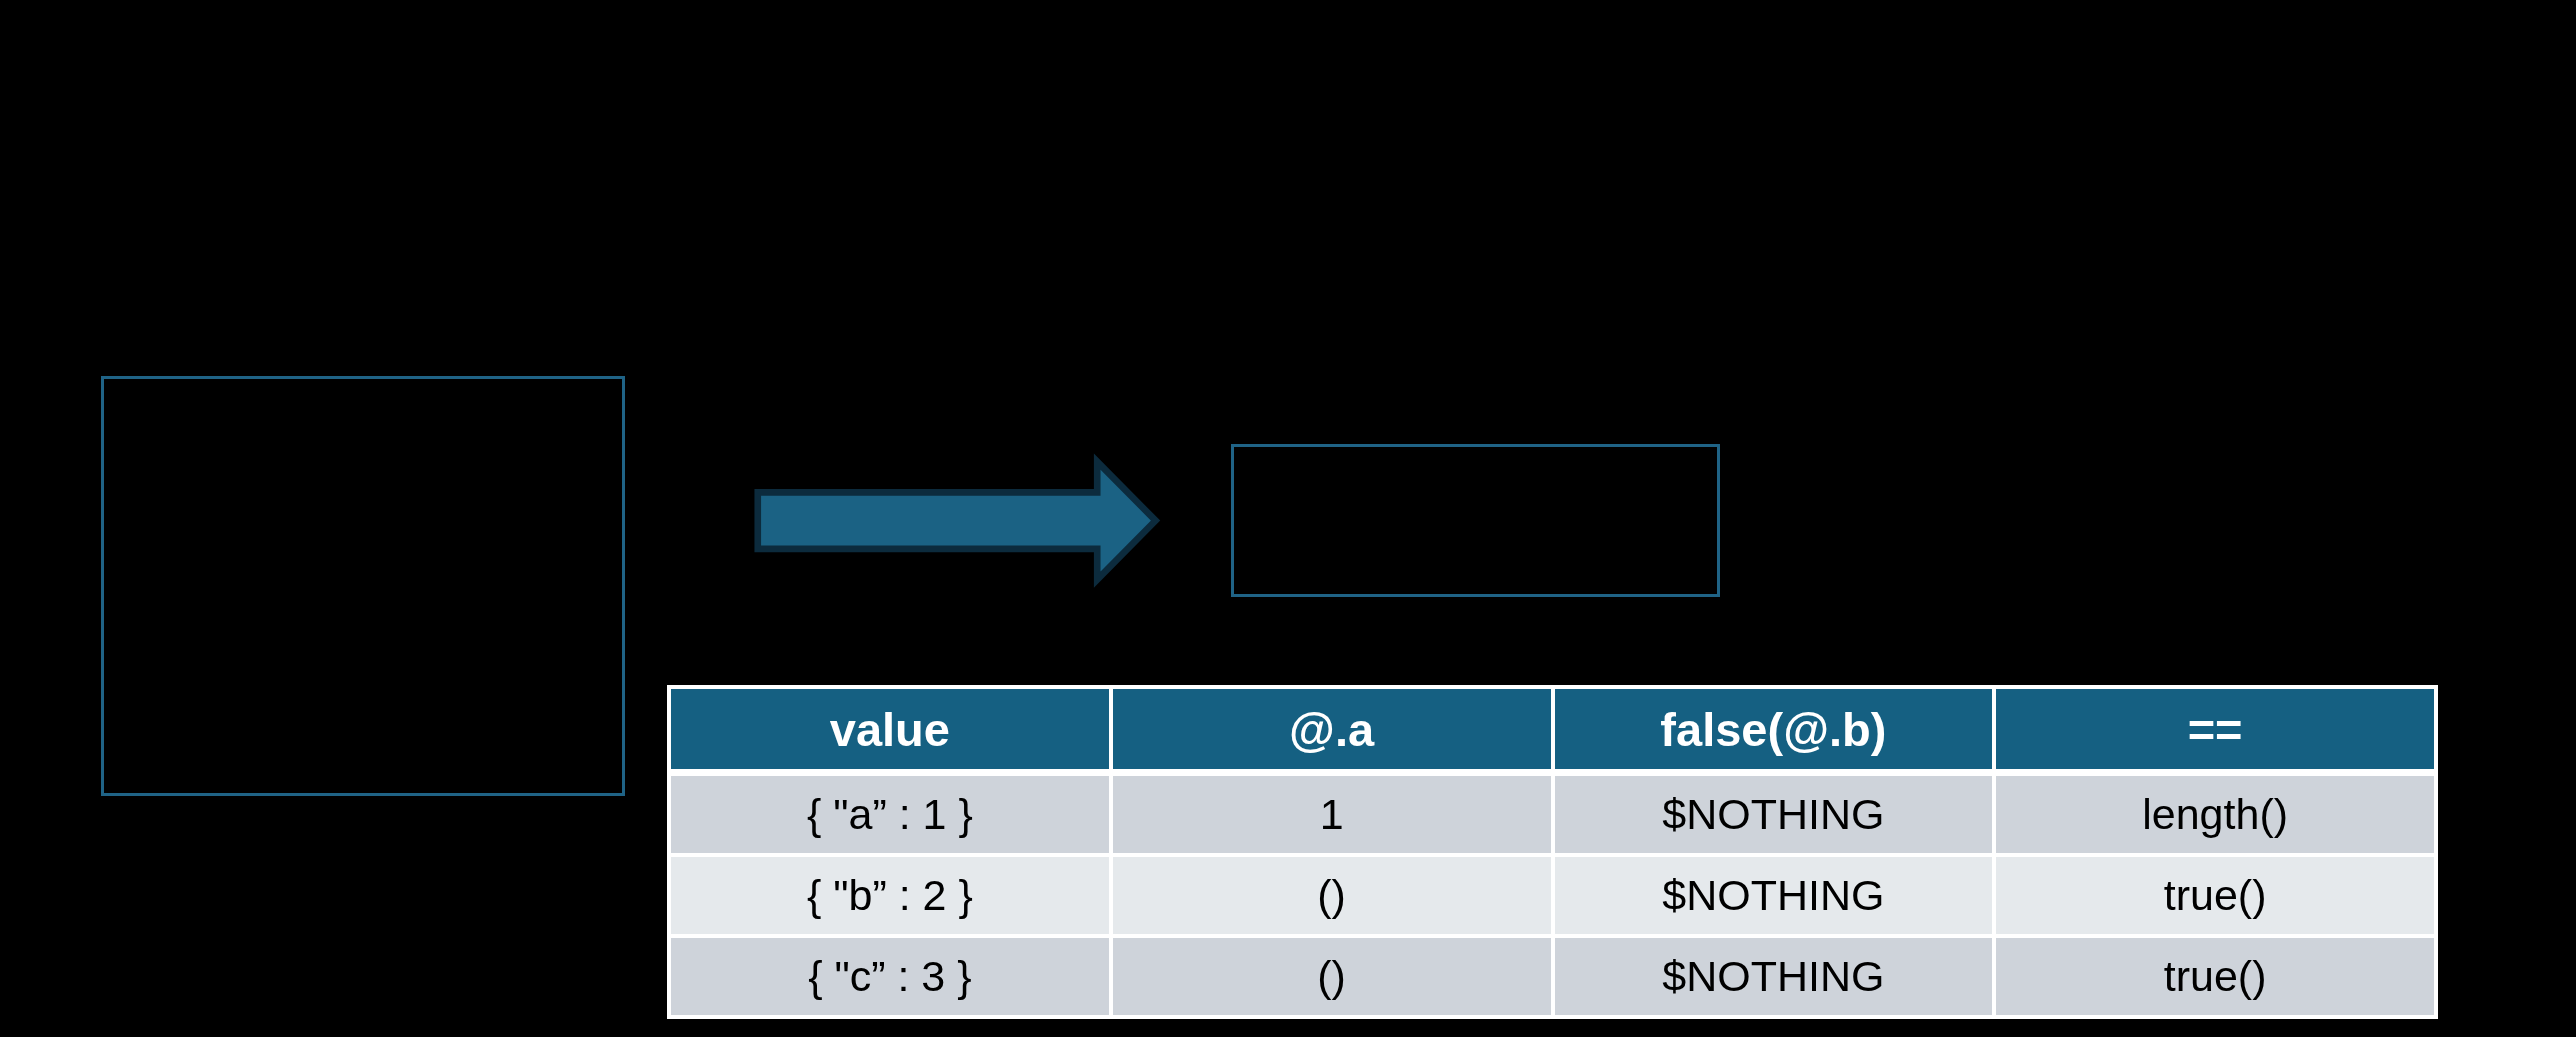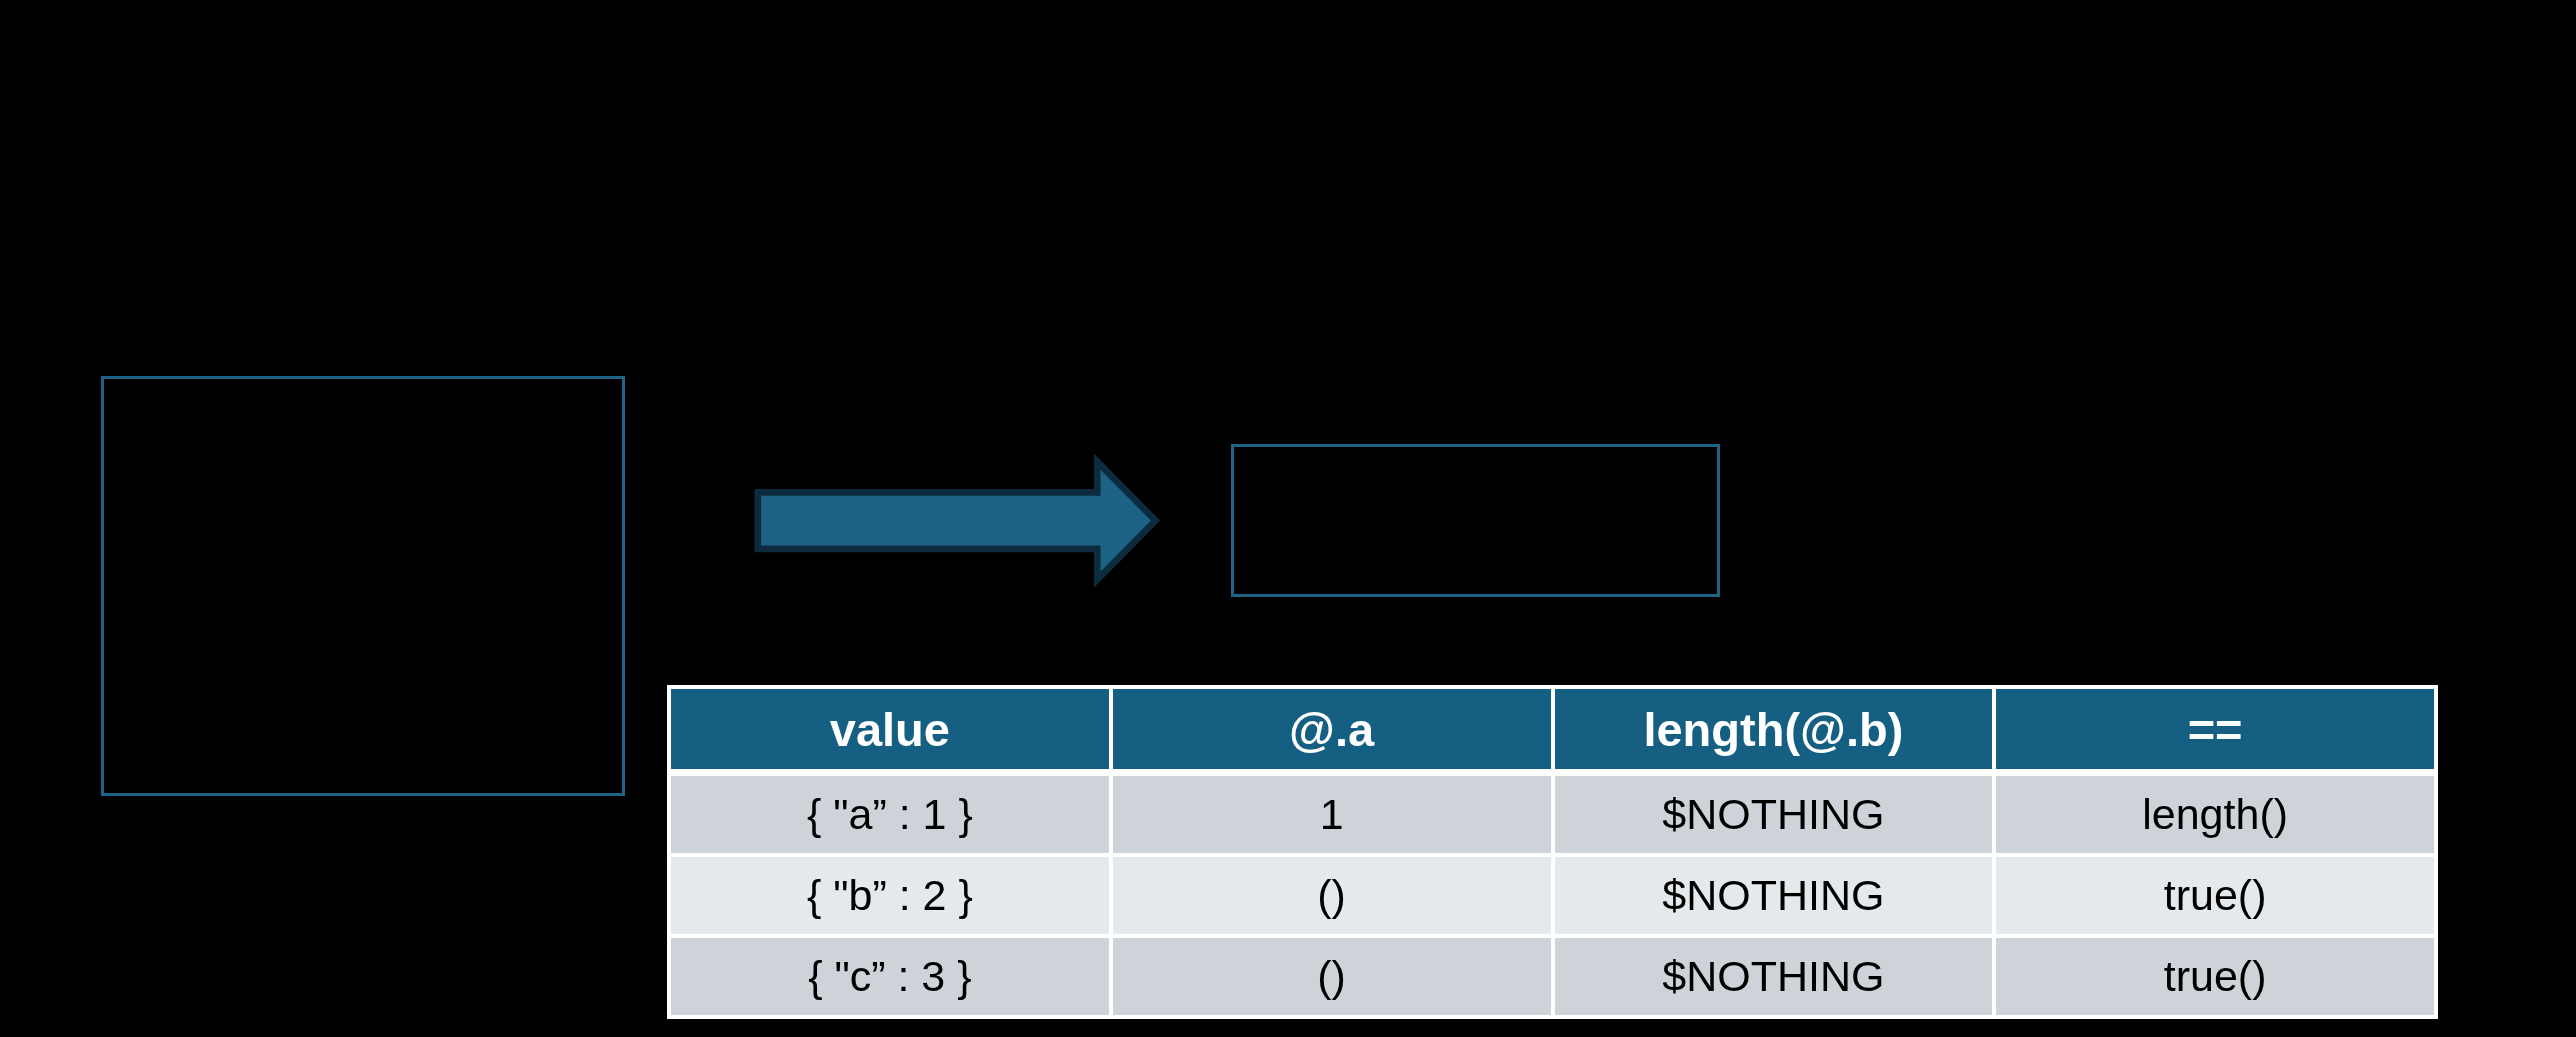--- a/index.html
+++ b/index.html
@@ -88,21 +88,21 @@
     <polygon points="1259,818 1823,818 1823,767 1920,865 1823,963 1823,912 1259,912"></polygon>
   </svg>
 
   <div class="box right-box"></div>
 
   <table class="result-table">
     <thead>
       <tr>
         <th>value</th>
         <th>@.a</th>
-        <th>length(@.b)</th>
+        <th>false(@.b)</th>
         <th>==</th>
       </tr>
     </thead>
     <tbody>
       <tr>
         <td>{ "a” : 1 }</td>
         <td>1</td>
         <td>$NOTHING</td>
         <td>length()</td>
       </tr>

